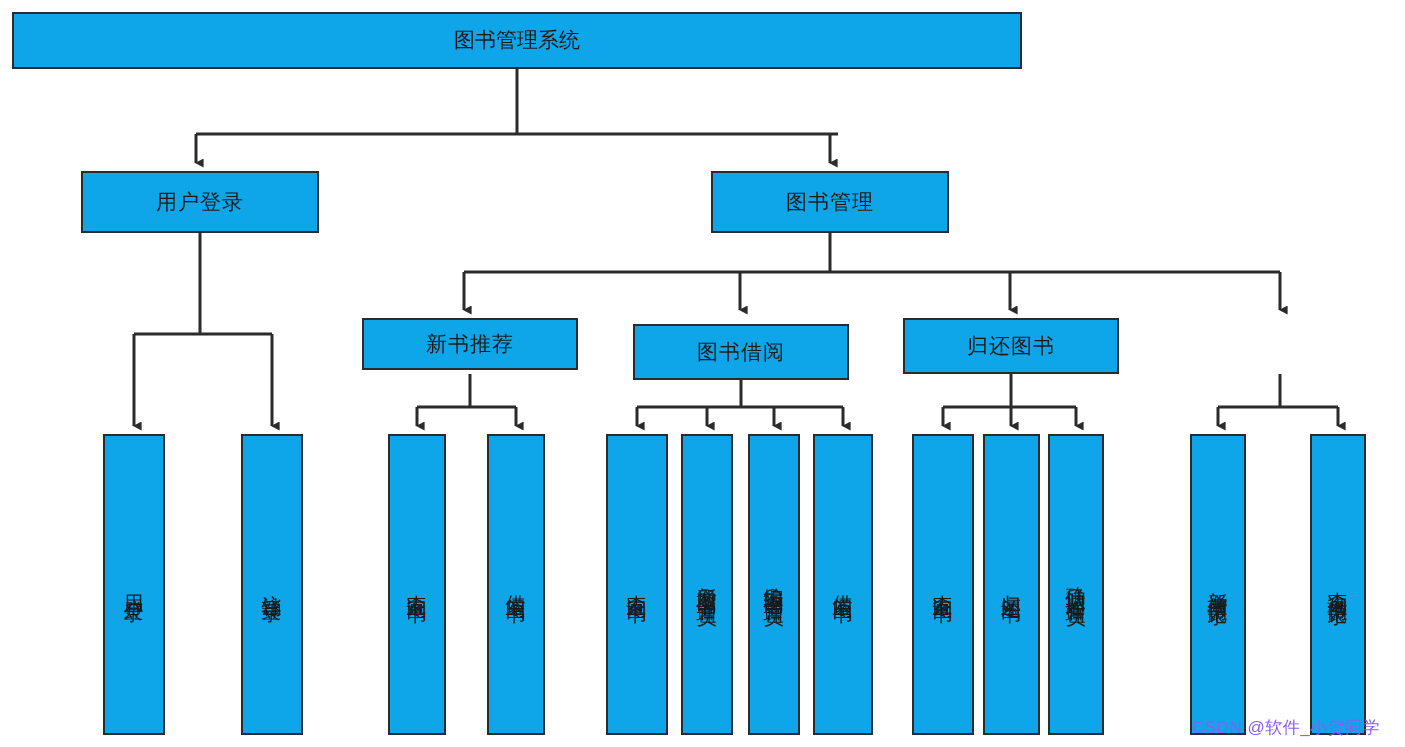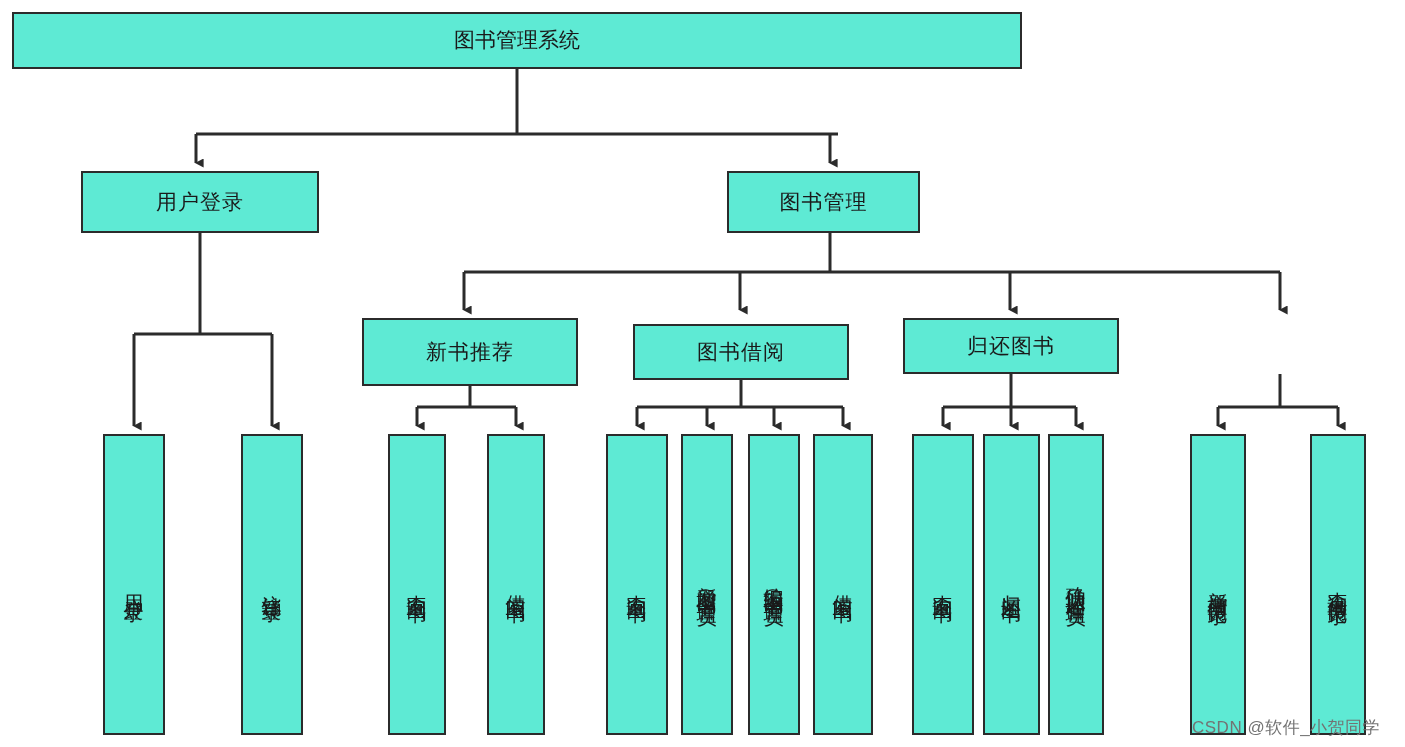--- a/index.html
+++ b/index.html
@@ -5,33 +5,33 @@
   html,body{margin:0;padding:0;background:#ffffff;}
   body{
     width:1405px;height:747px;overflow:hidden;
     font-family:"Liberation Sans","DejaVu Sans",sans-serif;
     color:#1a1a1a;
   }
   #stage{position:relative;width:1405px;height:747px;background:#ffffff;}
   svg.wires{position:absolute;left:0;top:0;width:1405px;height:747px;}
   .node{
     position:absolute;box-sizing:border-box;
-    background:#5eead4;border:2px solid #2b2b2b;
+    background:#0ea5e9;border:2px solid #2b2b2b;
     display:flex;align-items:center;justify-content:center;
     text-align:center;line-height:1.18;
   }
   .node.h{font-size:21px;letter-spacing:1px;}
   .node.root{font-size:21px;}
   .node.v{
     writing-mode:vertical-rl;text-orientation:upright;
     font-size:20px;letter-spacing:3px;padding:4px 0;
     line-height:1.0;
   }
   .watermark{
-    position:absolute;font-size:17px;color:#737373;
+    position:absolute;font-size:17px;color:#8b5cf6;
     white-space:nowrap;letter-spacing:0.5px;
   }
 </style>
 </head>
 <body>
 
 <div id="stage">
 
   <svg class="wires" viewBox="0 0 1405 747" xmlns="http://www.w3.org/2000/svg">
     <defs>
@@ -79,23 +79,23 @@
       <path d="M1280,374 L1280,407"></path>
       <path d="M1218,407 L1338,407"></path>
       <path d="M1218,407 L1218,426" marker-end="url(#arw)"></path>
       <path d="M1338,407 L1338,426" marker-end="url(#arw)"></path>
     </g>
   </svg>
 
   <div class="node root" style="left:12px;top:12px;width:1010px;height:57px;">图书管理系统</div>
 
   <div class="node h" style="left:81px;top:171px;width:238px;height:62px;">用户登录</div>
-  <div class="node h" style="left:711px;top:171px;width:193px;height:62px;margin-left:16px;">图书管理</div>
+  <div class="node h" style="left:711px;top:171px;width:238px;height:62px;">图书管理</div>
 
-  <div class="node h" style="left:362px;top:318px;width:216px;height:68px;">新书推荐</div>
+  <div class="node h" style="left:362px;top:318px;width:216px;height:52px;">新书推荐</div>
   <div class="node h" style="left:633px;top:318px;width:216px;height:56px;margin-top:6px;">图书借阅</div>
   <div class="node h" style="left:903px;top:318px;width:216px;height:56px;">归还图书</div>
 
   <div class="node v" style="left:103px;top:434px;width:62px;height:301px;">用户登录</div>
   <div class="node v" style="left:241px;top:434px;width:62px;height:301px;">注销登录</div>
 
   <div class="node v" style="left:388px;top:434px;width:58px;height:301px;">查询图书</div>
   <div class="node v" style="left:487px;top:434px;width:58px;height:301px;">借阅图书</div>
 
   <div class="node v" style="left:606px;top:434px;width:62px;height:301px;">查询图书</div>

